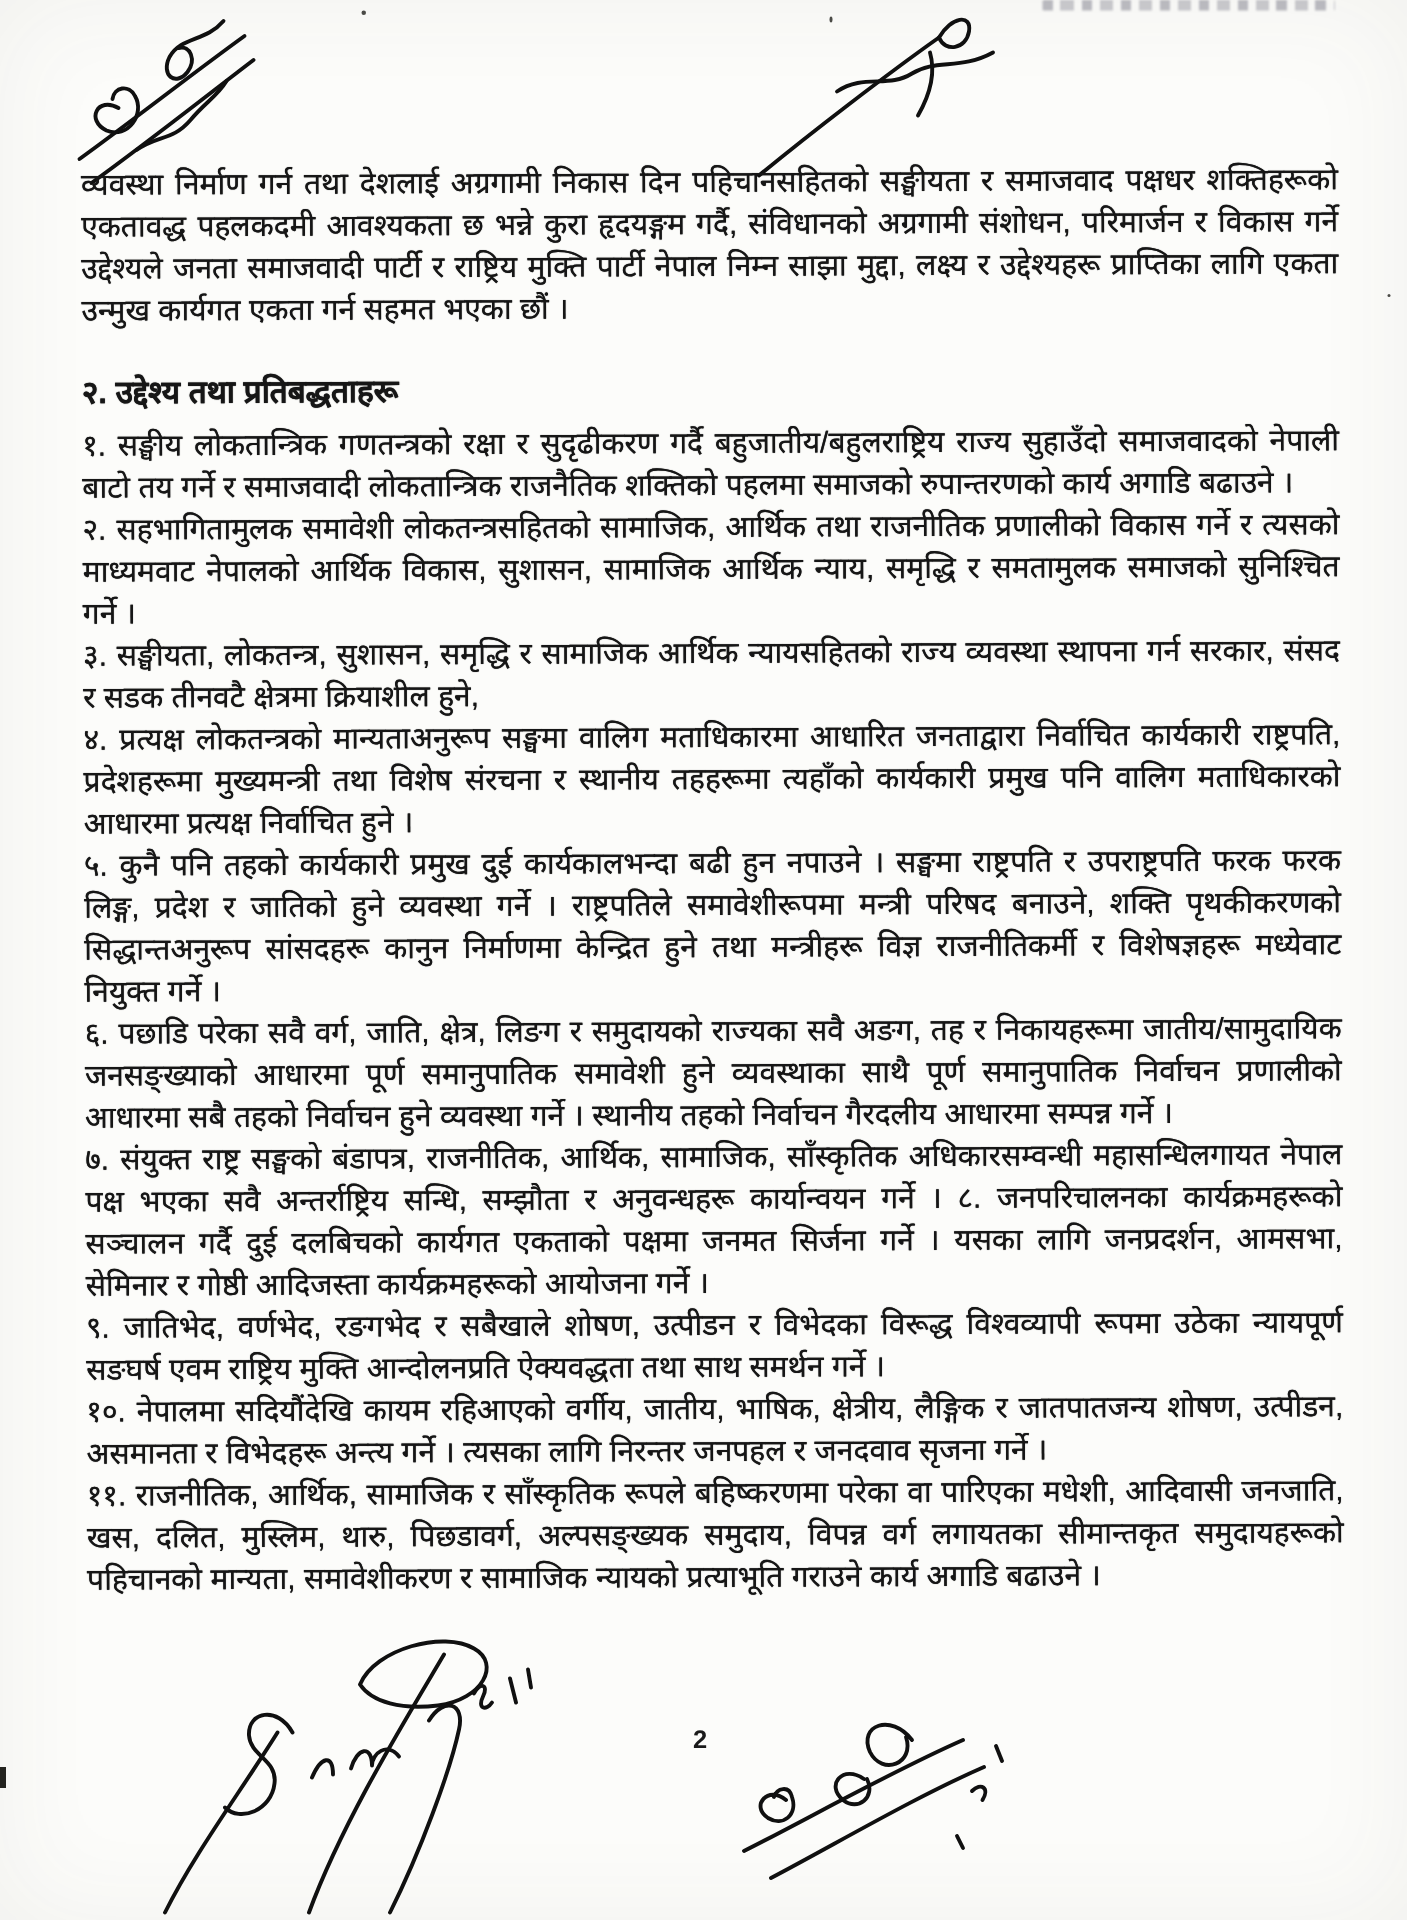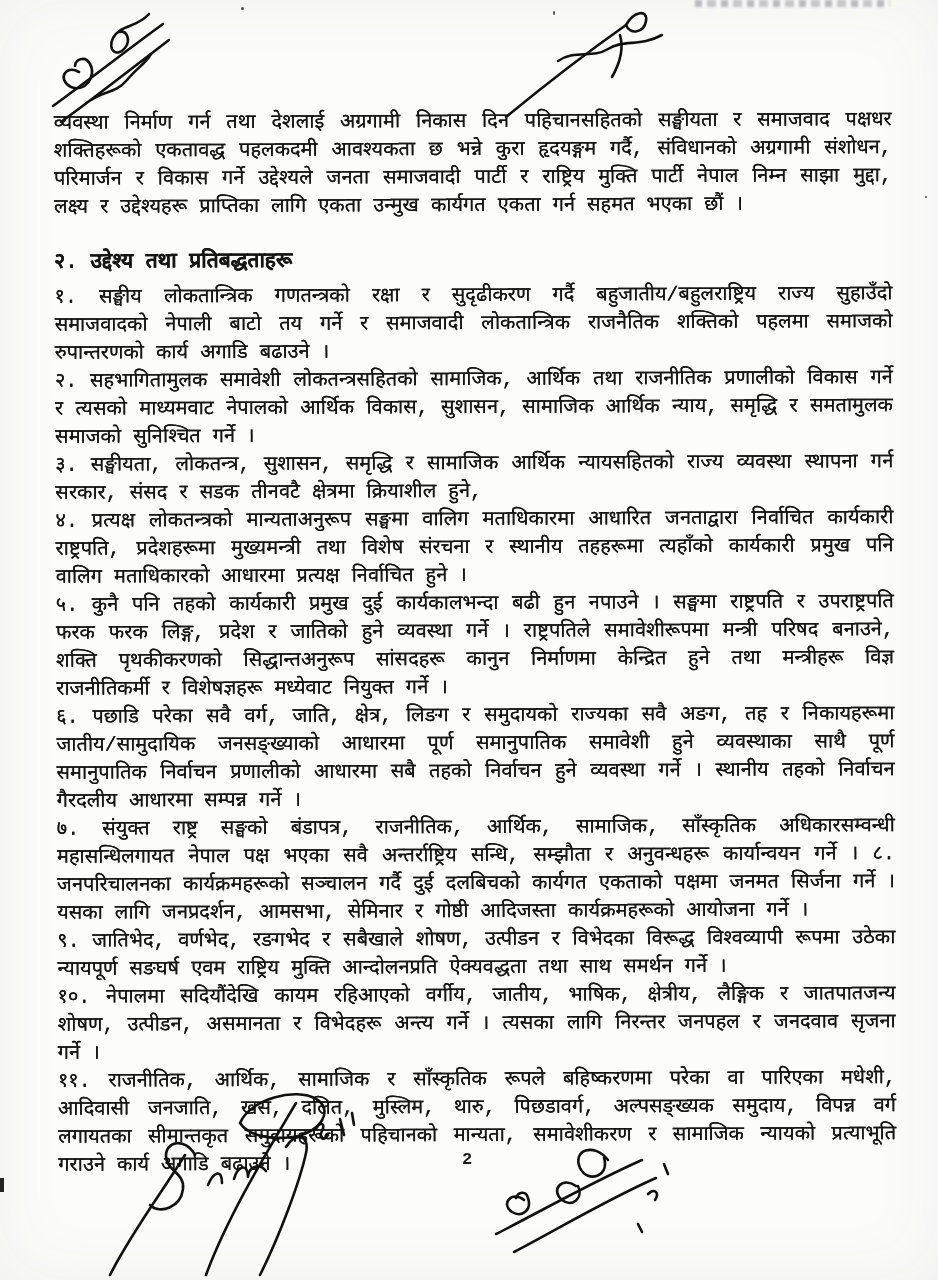--- a/index.html
+++ b/index.html
@@ -2,21 +2,21 @@
 <html><head>
 <meta charset="utf-8">
 <style>
   html,body{margin:0;padding:0;background:#d8d8d4;}
   .page{
     position:relative;
     width:938px;height:1280px;
     margin:0 auto;
     background:#fcfcfa;
     overflow:hidden;
-    font-family:Liberation Mono, monospace;
+    font-family:Liberation Sans, sans-serif;
     color:#161616;
     box-shadow:inset 0 0 70px rgba(60,60,55,0.06);
   }
   .content{
     position:absolute;
     left:56px;top:108px;width:838px;
     transform:rotate(-0.25deg);
   }
   p.body{
     font-size:20px;line-height:28px;

